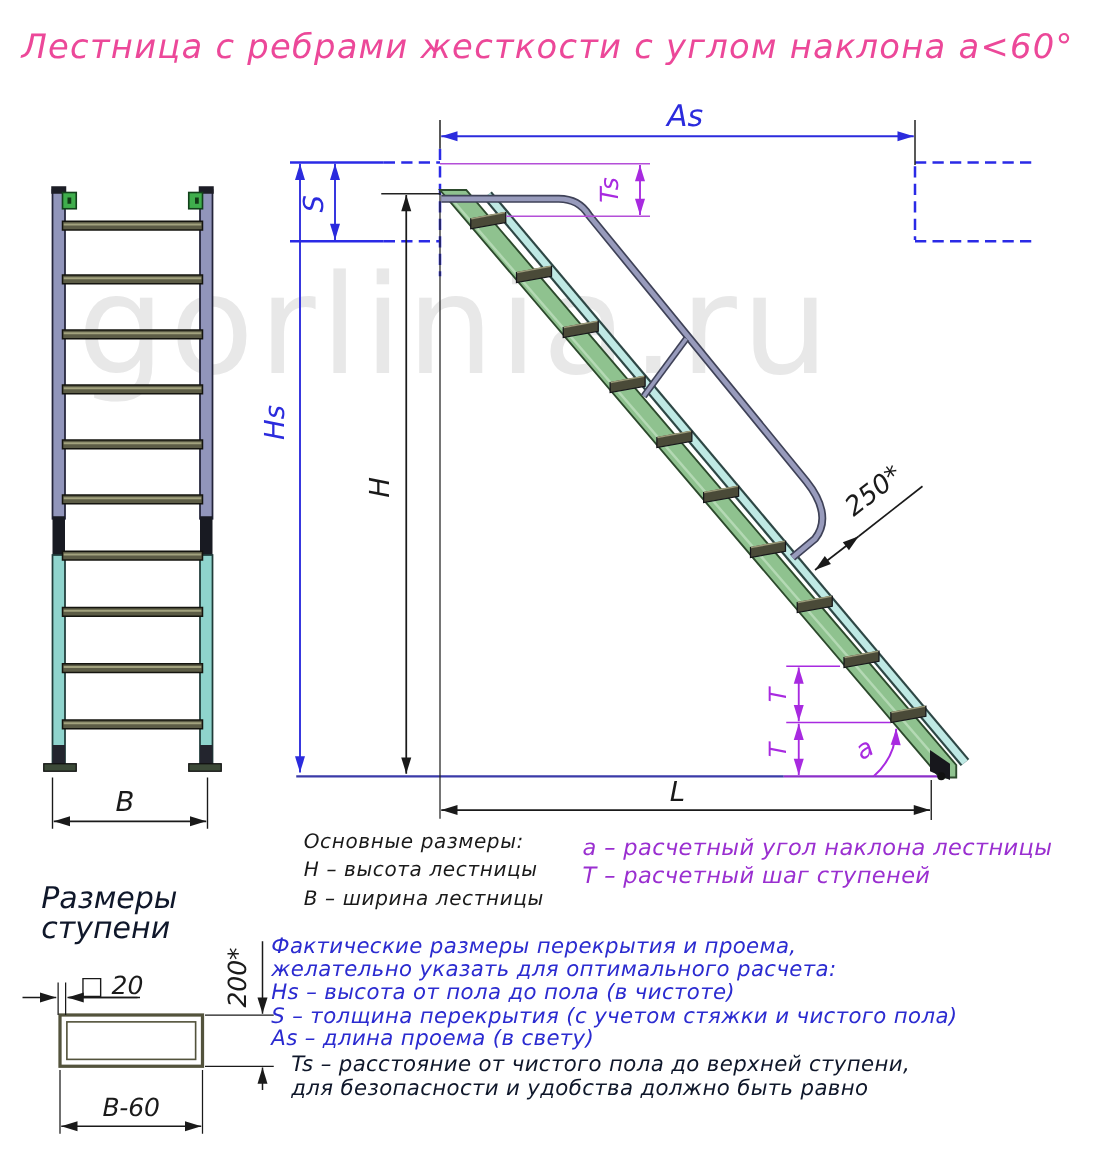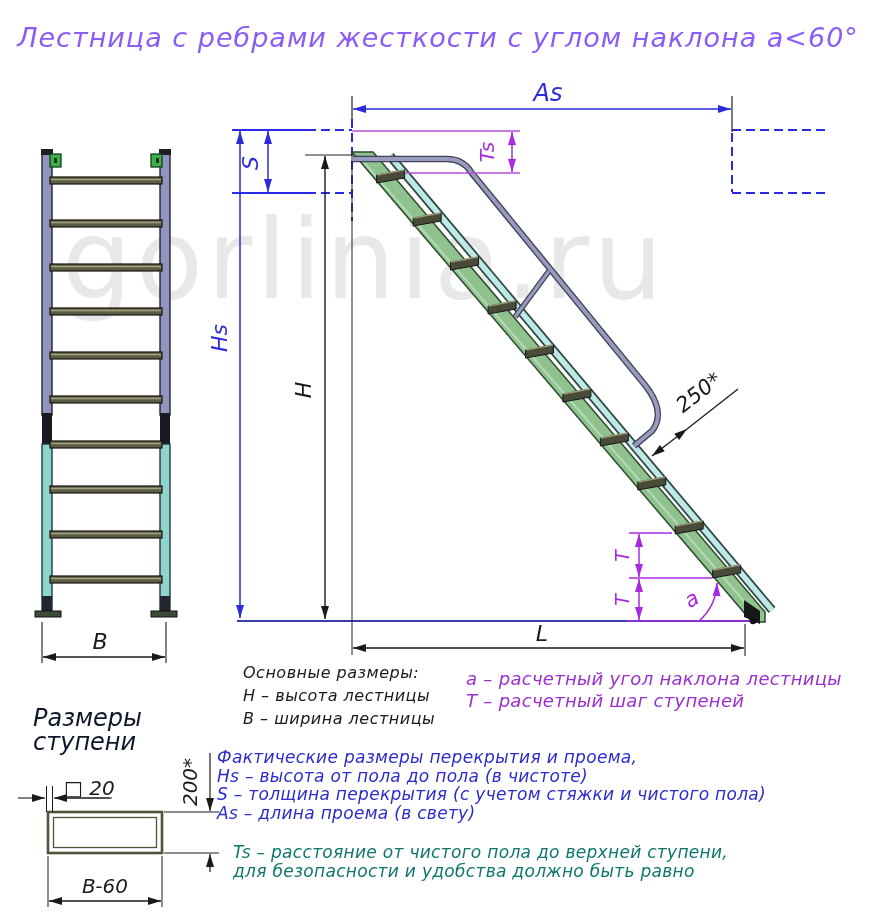--- a/index.html
+++ b/index.html
@@ -1,27 +1,27 @@
 <!DOCTYPE html>
 <html><head>
 <meta charset="utf-8">
 <style>
   html,body{margin:0;padding:0;background:#ffffff;width:882px;height:923px;overflow:hidden;
     font-family:"DejaVu Sans","Liberation Sans",sans-serif;}
   .stage{position:relative;width:882px;height:923px;background:#fff;}
   .watermark{position:absolute;left:62px;top:196px;font-size:110px;color:#e8e8e8;
     letter-spacing:4px;z-index:0;user-select:none;white-space:nowrap;}
   .title{position:absolute;left:0;top:22px;width:876px;text-align:center;font-style:italic;
-    font-size:27px;color:#8b5cf6;letter-spacing:1px;z-index:2;}
+    font-size:27px;color:#ec4899;letter-spacing:1px;z-index:2;}
   svg.draw{position:absolute;left:0;top:0;z-index:1;}
   .txtblock{position:absolute;z-index:2;font-style:italic;white-space:nowrap;}
   .legend-black{left:243px;top:661px;font-size:16px;line-height:23px;color:#1a1a1a;letter-spacing:.5px;}
   .legend-purple{left:466px;top:668px;font-size:18px;line-height:22px;color:#9a2fd0;letter-spacing:.3px;}
   .legend-blue{left:217px;top:748px;font-size:17px;line-height:18.5px;color:#2b2bd0;letter-spacing:.3px;}
-  .legend-magenta{left:233px;top:843px;font-size:17px;line-height:18.5px;color:#0f766e;letter-spacing:.3px;}
+  .legend-magenta{left:233px;top:843px;font-size:17px;line-height:18.5px;color:#0f172a;letter-spacing:.3px;}
   .step-title{left:33px;top:706px;font-size:24px;line-height:24px;color:#0f172a;}
   svg text{font-family:"DejaVu Sans","Liberation Sans",sans-serif;font-style:italic;}
 </style>
 </head>
 <body>
 
 <div class="stage">
 
   <div class="watermark">gorlinia.ru</div>
   <div class="title">Лестница с ребрами жесткости с углом наклона a&lt;60°</div>
@@ -260,20 +260,21 @@
     <div>B – ширина лестницы</div>
   </div>
 
   <div class="txtblock legend-purple">
     <div>a – расчетный угол наклона лестницы</div>
     <div>T – расчетный шаг ступеней</div>
   </div>
 
   <div class="txtblock legend-blue">
     <div>Фактические размеры перекрытия и проема,</div>
+    <div>желательно указать для оптимального расчета:</div>
     <div>Hs – высота от пола до пола (в чистоте)</div>
     <div>S – толщина перекрытия (с учетом стяжки и чистого пола)</div>
     <div>As – длина проема (в свету)</div>
   </div>
 
   <div class="txtblock legend-magenta">
     <div>Ts – расстояние от чистого пола до верхней ступени,</div>
     <div>для безопасности и удобства должно быть равно</div>
   </div>
 

